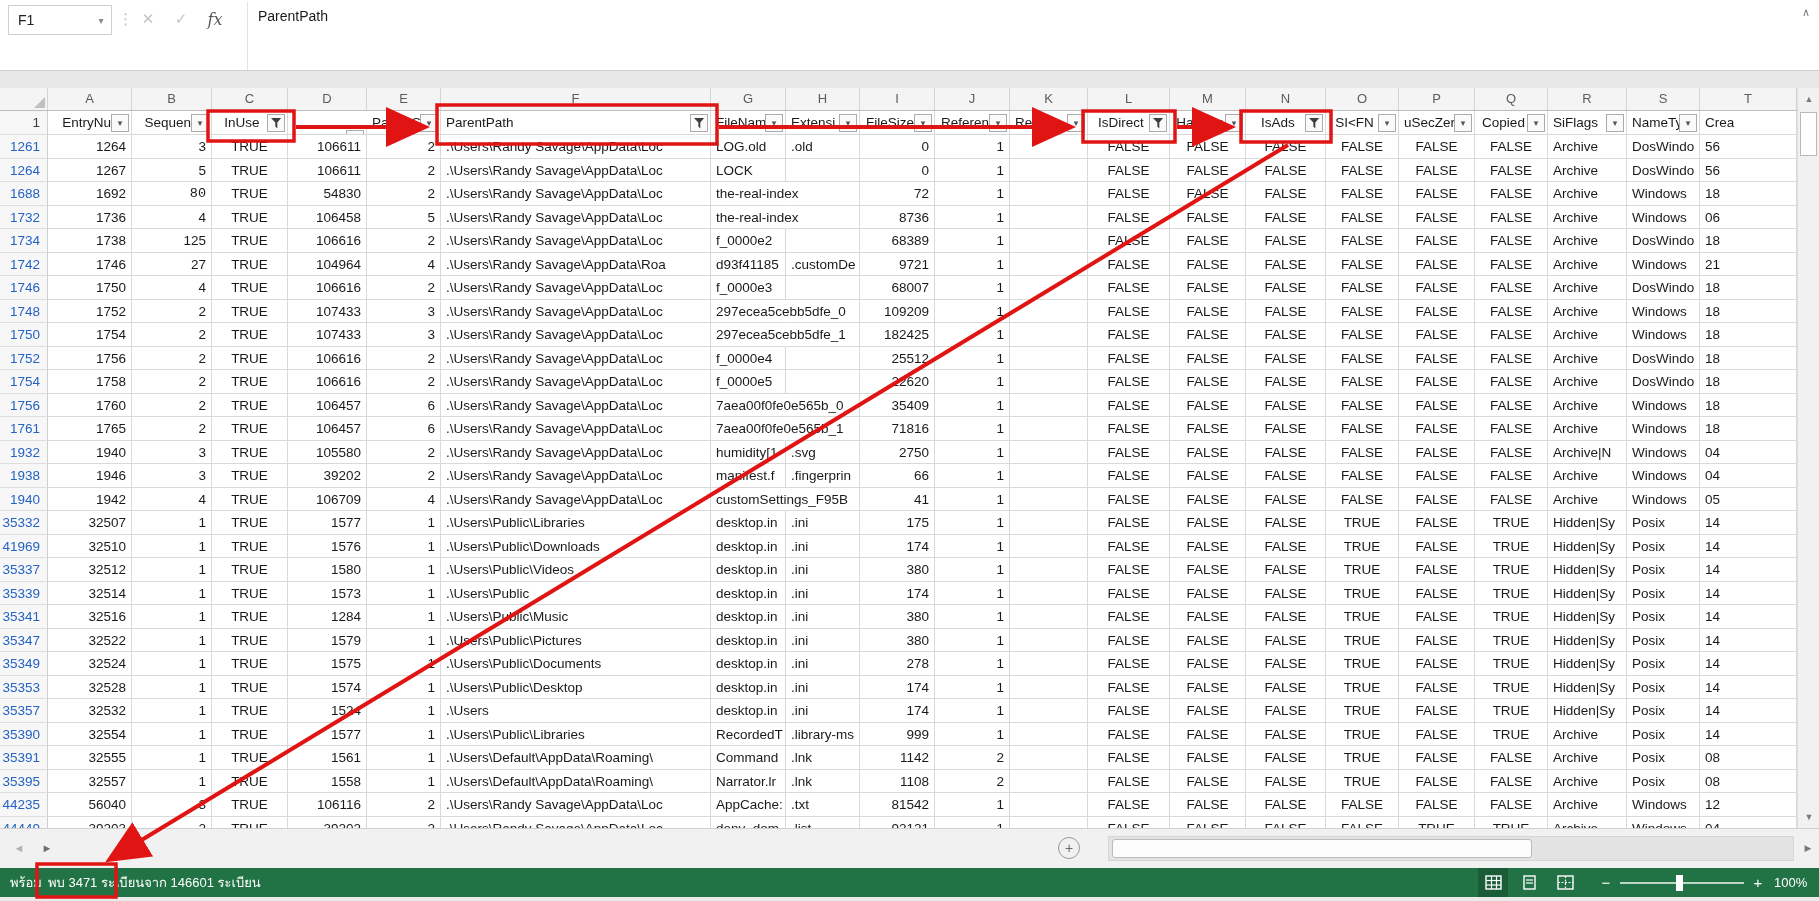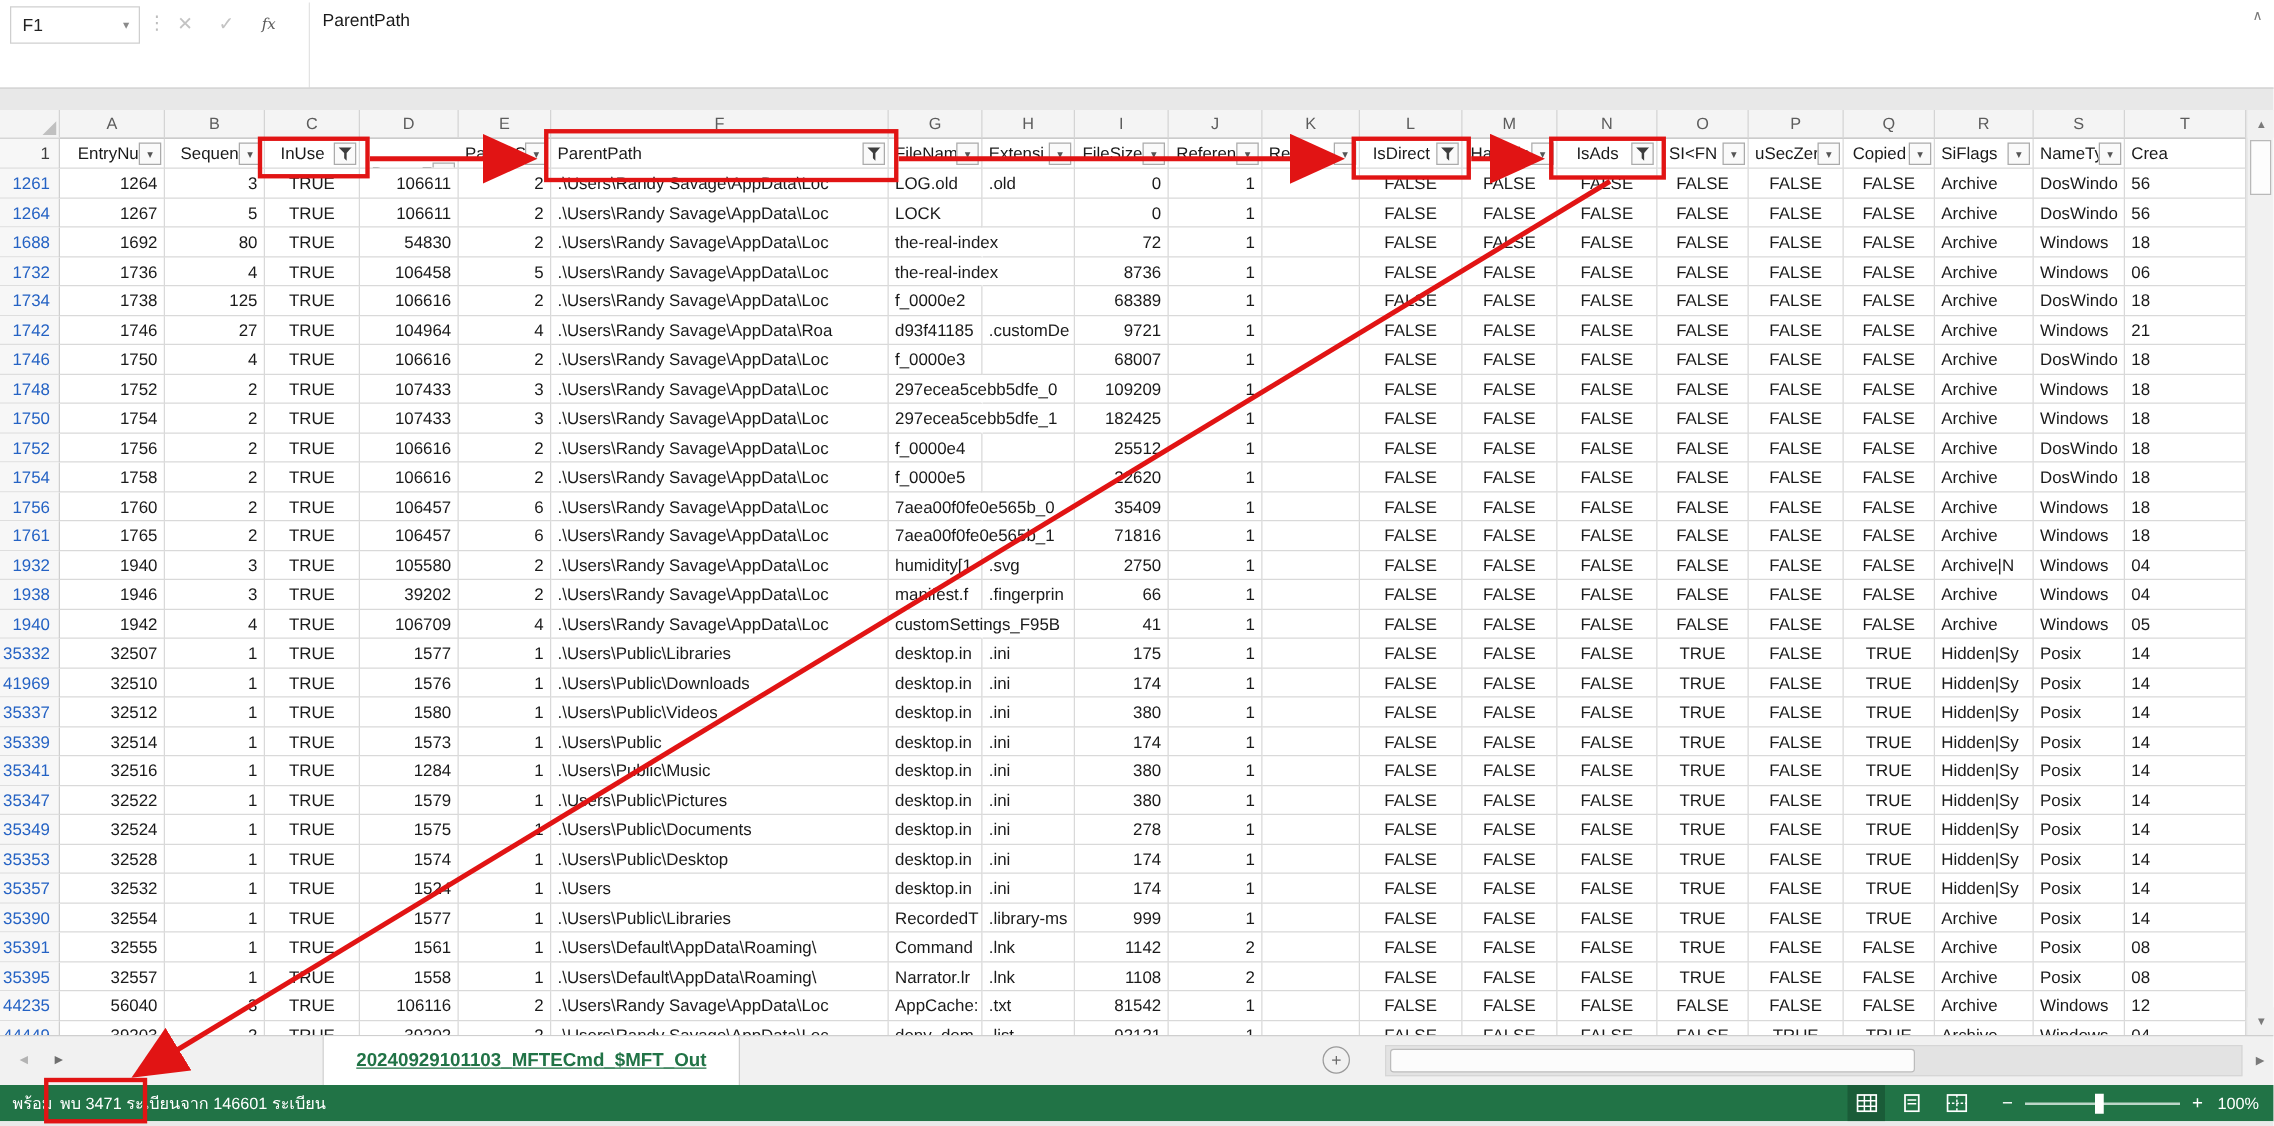--- a/index.html
+++ b/index.html
@@ -9,21 +9,21 @@
   .topbar{position:absolute;top:0;left:0;width:1819px;height:70px;background:#fff;}
   .namebox{position:absolute;left:8px;top:5px;width:102px;height:28px;border:1px solid #cfcfcf;
            background:#fff;display:flex;align-items:center;}
   .namebox .nb-text{flex:1;padding-left:9px;font-size:14px;color:#222;}
   .namebox .nb-arrow{width:20px;text-align:center;color:#8a8a8a;font-size:10px;}
   .vdots{position:absolute;left:118px;top:8px;color:#bdbdbd;font-size:15px;line-height:22px;}
   .fxbtn{position:absolute;top:5px;height:28px;width:30px;display:flex;align-items:center;
          justify-content:center;font-size:15px;}
   .fxbtn.cancel{left:133px;color:#c3c3c3;}
   .fxbtn.enter{left:166px;color:#c3c3c3;}
-  .fxbtn.fx{left:200px;color:#595959;font-family:"DejaVu Serif",serif;font-style:italic;font-size:12px;}
+  .fxbtn.fx{left:200px;color:#595959;font-family:"DejaVu Serif",serif;font-style:italic;font-size:16px;}
   .fbar{position:absolute;left:247px;top:2px;width:1572px;height:68px;background:#fff;
         border:1px solid #e3e3e3;border-top:none;}
   .fbar .fval{position:absolute;left:10px;top:6px;font-size:14px;color:#1a1a1a;}
   .fbar .collapse{position:absolute;right:10px;top:4px;color:#7a7a7a;font-size:11px;}
   .gap{position:absolute;top:70px;left:0;width:1819px;height:18px;background:#e8e8e8;
        border-top:1px solid #d0d0d0;}
   
   .sheet{position:absolute;top:88px;left:0;width:1797px;height:740px;background:#fff;}
   .letters{display:flex;height:22px;background:#f4f4f4;border-bottom:1px solid #bdbdbd;}
   .corner{width:48px;box-sizing:border-box;border-right:1px solid #d4d4d4;position:relative;background:#f4f4f4;}
@@ -273,21 +273,21 @@
           <div class="cell ac" style="width: 73px;">FALSE</div>
           <div class="cell ac" style="width: 76px;">FALSE</div>
           <div class="cell ac" style="width: 73px;">FALSE</div>
           <div class="cell al" style="width: 79px;">Archive</div>
           <div class="cell al" style="width: 73px;">DosWindo</div>
           <div class="cell al" style="width: 97px;">56</div>
         </div>
         <div class="row">
           <div class="rowhdr">1688</div>
           <div class="cell ar" style="width: 84px;">1692</div>
-          <div class="cell ar" style="width: 80px;">80</div>
+          <div class="cell ar" style="width: 80px; font-family: Liberation Mono, monospace;">80</div>
           <div class="cell ac" style="width: 76px;">TRUE</div>
           <div class="cell ar" style="width: 79px;">54830</div>
           <div class="cell ar" style="width: 74px;">2</div>
           <div class="cell al" style="width: 270px;">.\Users\Randy Savage\AppData\Loc</div>
           <div class="cell al spill" style="width: 75px;">the-real-index</div>
           <div class="cell al" style="width: 74px;"></div>
           <div class="cell ar" style="width: 75px;">72</div>
           <div class="cell ar" style="width: 75px;">1</div>
           <div class="cell al" style="width: 78px;"></div>
           <div class="cell ac" style="width: 82px;">FALSE</div>
@@ -926,23 +926,20 @@
 
   <div class="vscroll">
     <div class="vs-up">▲</div>
     <div class="vs-thumb"></div>
     <div class="vs-down">▼</div>
   </div>
 
   <div class="tabbar">
     <div class="tabnav prev">◄</div>
     <div class="tabnav next">►</div>
-    <div class="sheettab">
-      <span class="tabtext">20240929101103_MFTECmd_$MFT_Out</span>
-    </div>
     <div class="addsheet">+</div>
     <div class="hscroll">
       <div class="hs-thumb"></div>
     </div>
     <div class="hs-right">▶</div>
   </div>
 
   <div class="statusbar">
     <span class="ready">พร้อม</span>
     <span class="found">พบ 3471 ระเบียนจาก 146601 ระเบียน</span>

